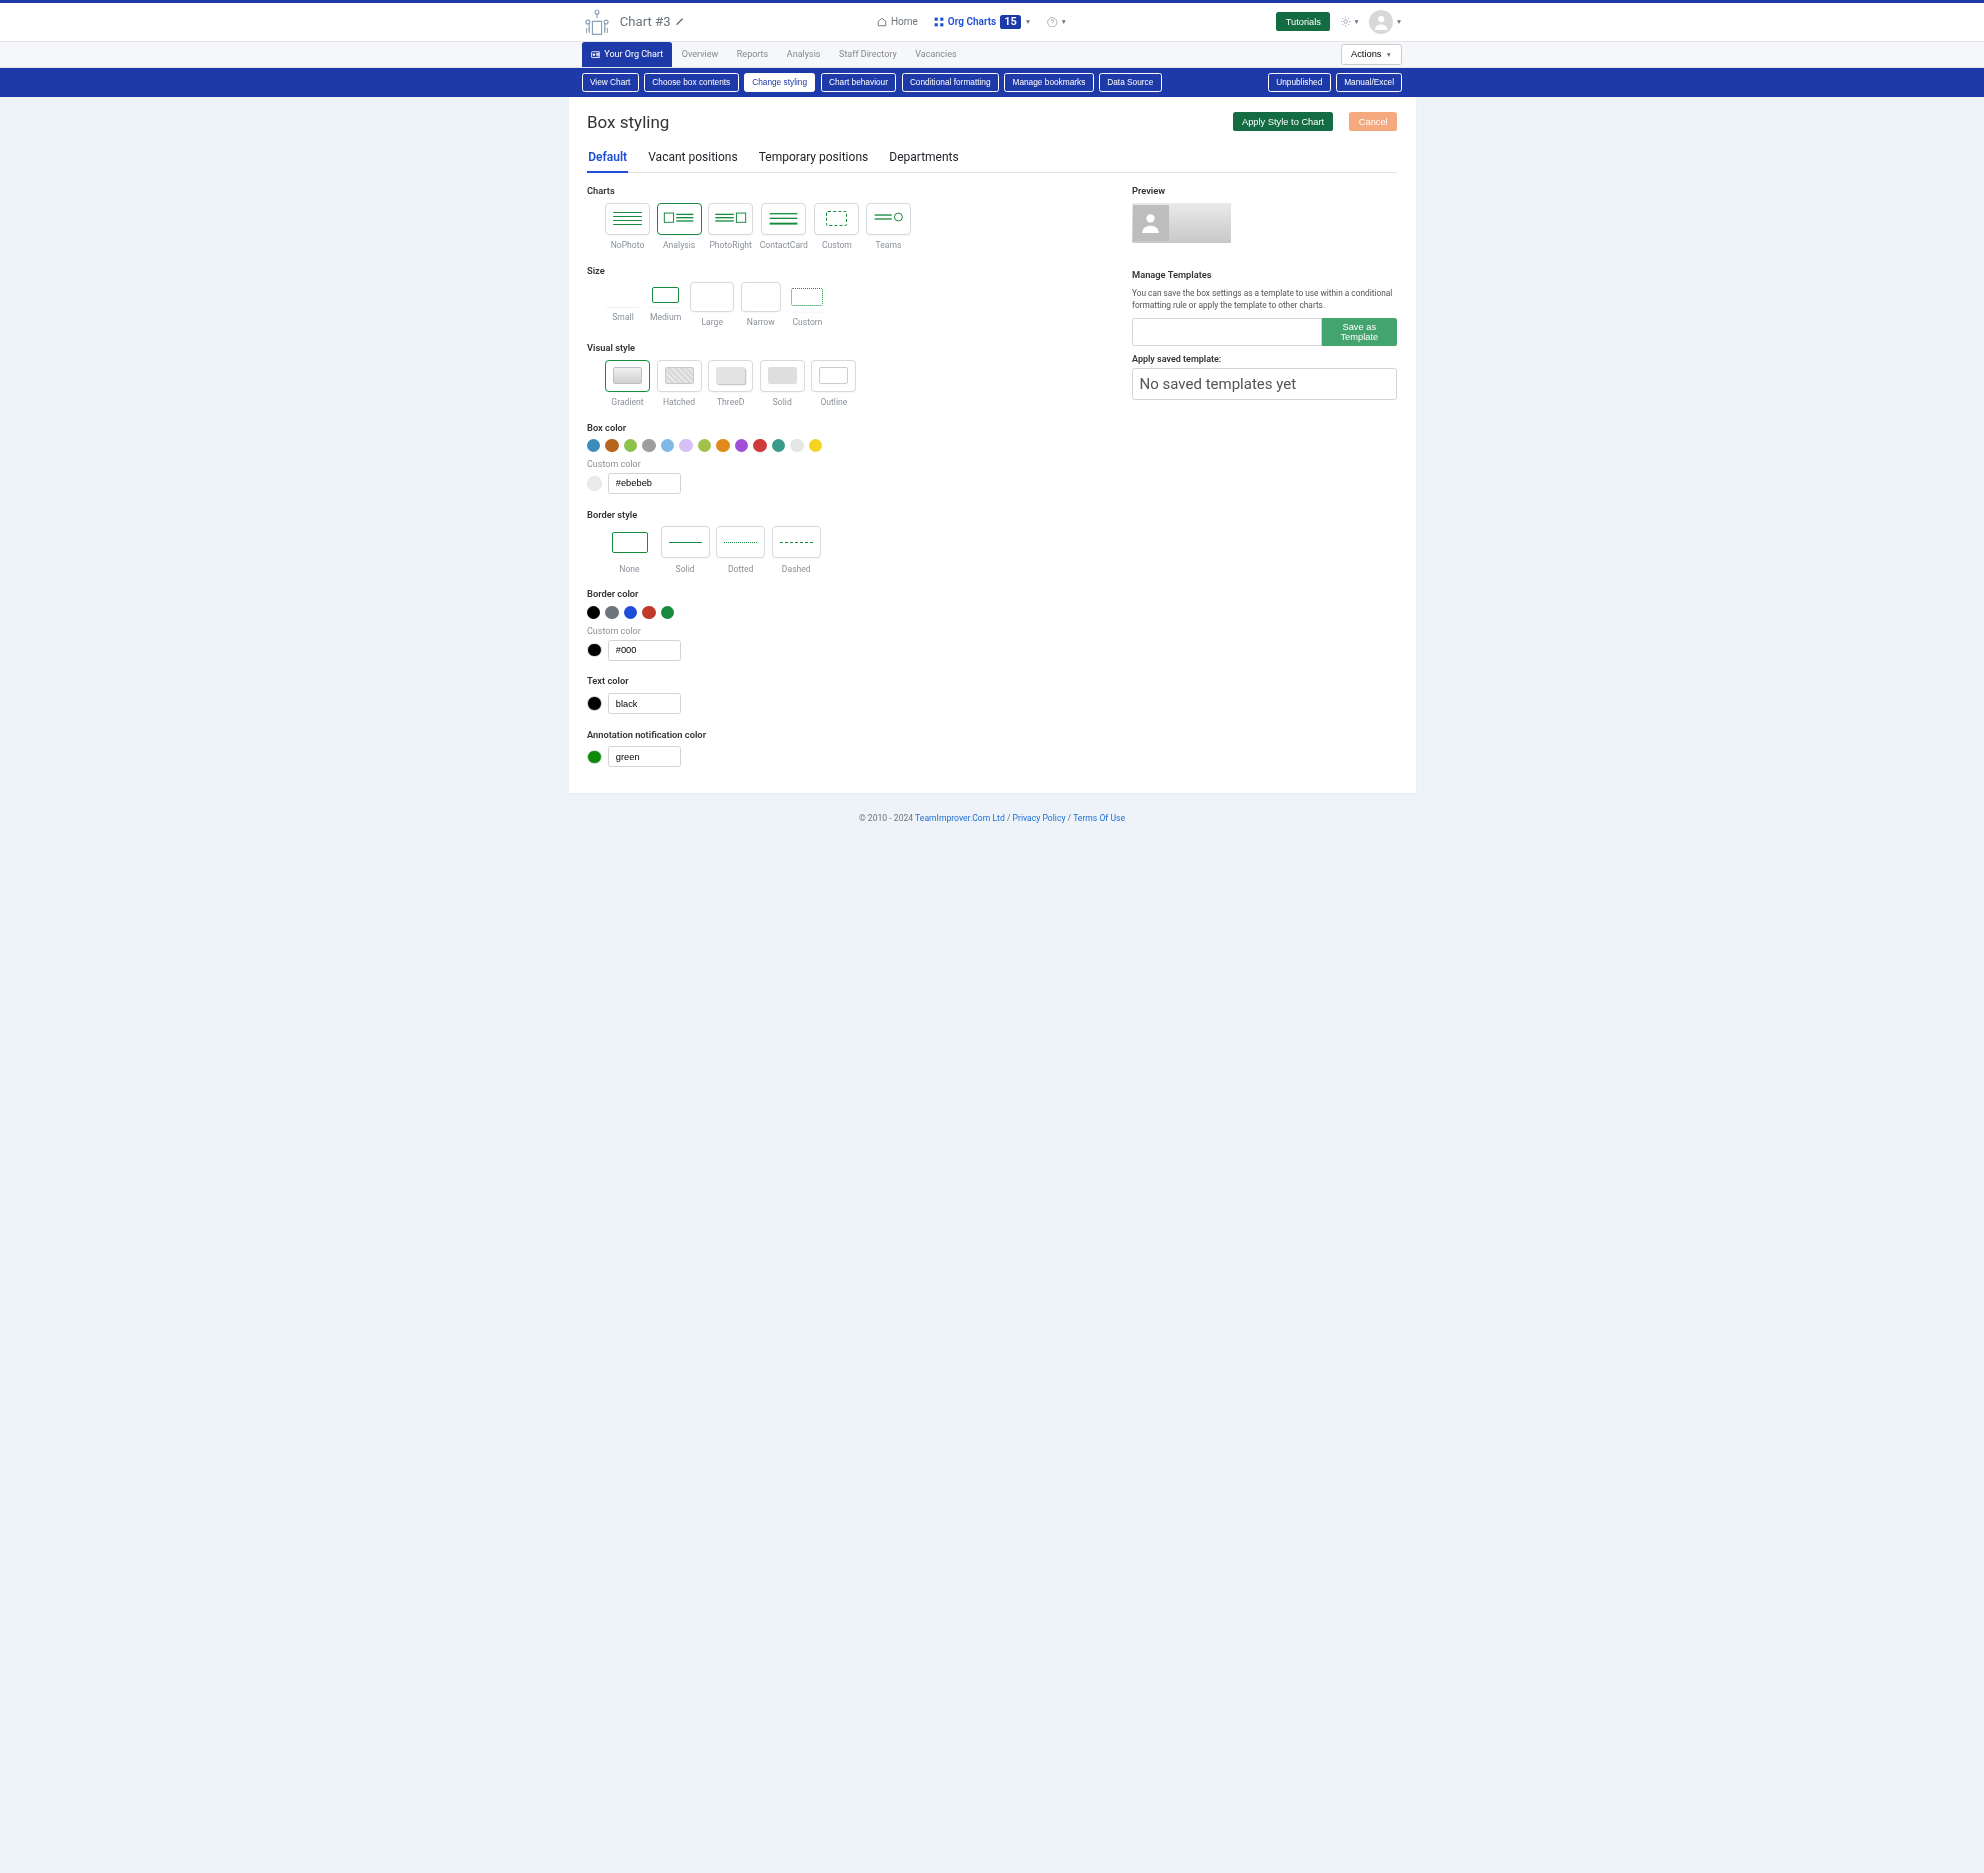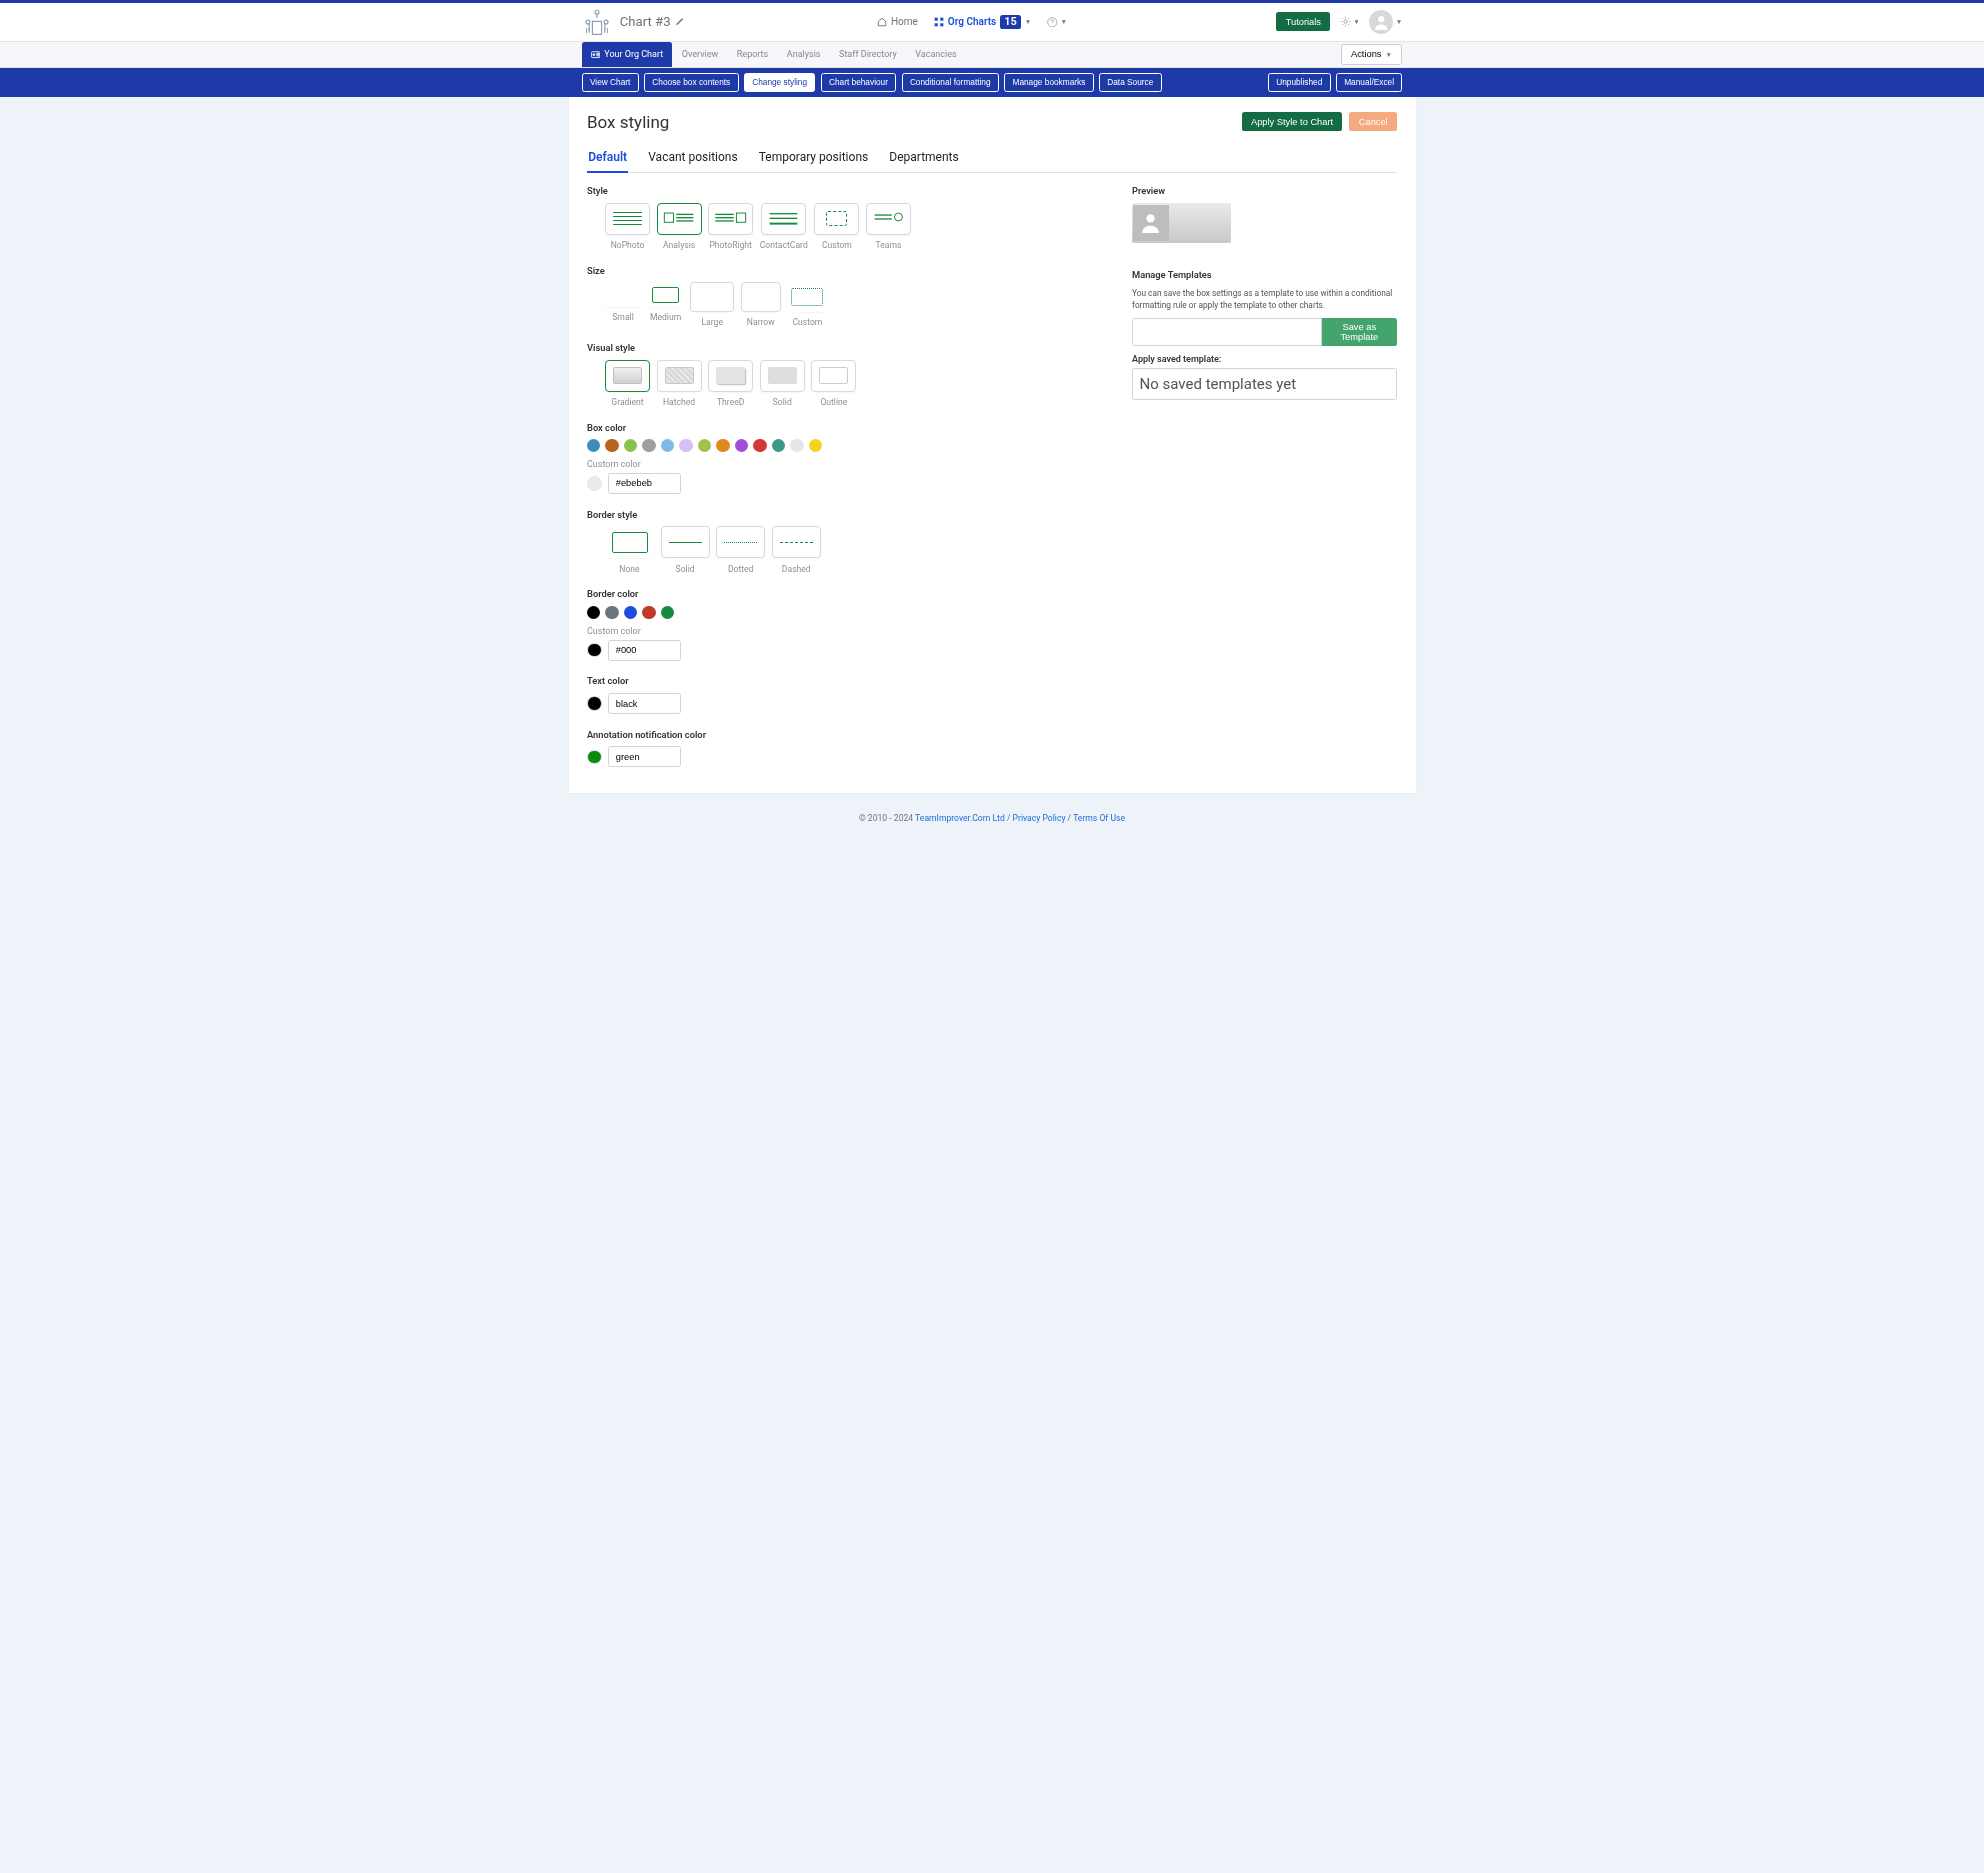--- a/index.html
+++ b/index.html
@@ -33,21 +33,21 @@
 .subnav { background: #1e3aa8; padding: 5.3px 0; }
 .subnav-inner { width: 847px; margin: 0 auto; padding: 0 13.2px; display: flex; align-items: center; gap: 5.3px; }
 .sub-btn { border: 0.7px solid #fff; background: transparent; color: #fff; padding: 3.3px 7.3px; border-radius: 2.6px; font-size: 8.3px; cursor: pointer; text-align: right; }
 .sub-btn.active { background: #fff; color: #1e3aa8; }
 .sub-right { margin-left: auto; display: flex; gap: 5.3px; }
 
 .card { background: #fff; margin: 0 auto; width: 847px; padding: 0; box-shadow: 0 0.7px 2px rgba(0,0,0,0.04); }
 .card-inner { padding: 14.6px 18.5px 18.5px; }
 .card-header { display: flex; align-items: center; justify-content: space-between; margin-bottom: 12px; }
 .page-title { font-size: 17px; font-weight: 400; color: #333; }
-.header-actions { display: flex; gap: 7px; }
+.header-actions { display: flex; gap: 16px; }
 
 .style-tabs { display: flex; gap: 18.5px; border-bottom: 0.7px solid #dee2e6; margin-bottom: 8px; }
 .style-tab { padding: 6.6px 1.3px; cursor: pointer; font-size: 12px; color: #212529; }
 .style-tab.active { color: #1d4ed8; border-bottom: 2px solid #1d4ed8; font-weight: 600; margin-bottom: -0.7px; }
 
 .columns { display: flex; gap: 26.5px; }
 .col-left { flex: 1; }
 .col-right { width: 265px; }
 
 .section-label { font-weight: 600; font-size: 9.3px; color: #333; margin-bottom: 6.6px; margin-top: 4px; display:block;}
@@ -228,21 +228,21 @@
     <div class="style-tabs">
       <div class="style-tab active">Default</div>
       <div class="style-tab">Vacant positions</div>
       <div class="style-tab">Temporary positions</div>
       <div class="style-tab">Departments</div>
     </div>
 
     <div class="columns">
       <div class="col-left">
 
-        <span class="section-label">Style</span>
+        <span class="section-label">Charts</span>
         <div class="option-row">
           <div class="option-item">
             <div class="option-box layout-box">
                 <div class="layout-lines">
                   <div class="line" style="width:29px"></div>
                   <div class="line" style="width:29px"></div>
                   <div class="line" style="width:29px"></div>
                   <div class="line" style="width:29px"></div>
                 </div>
               </div>

